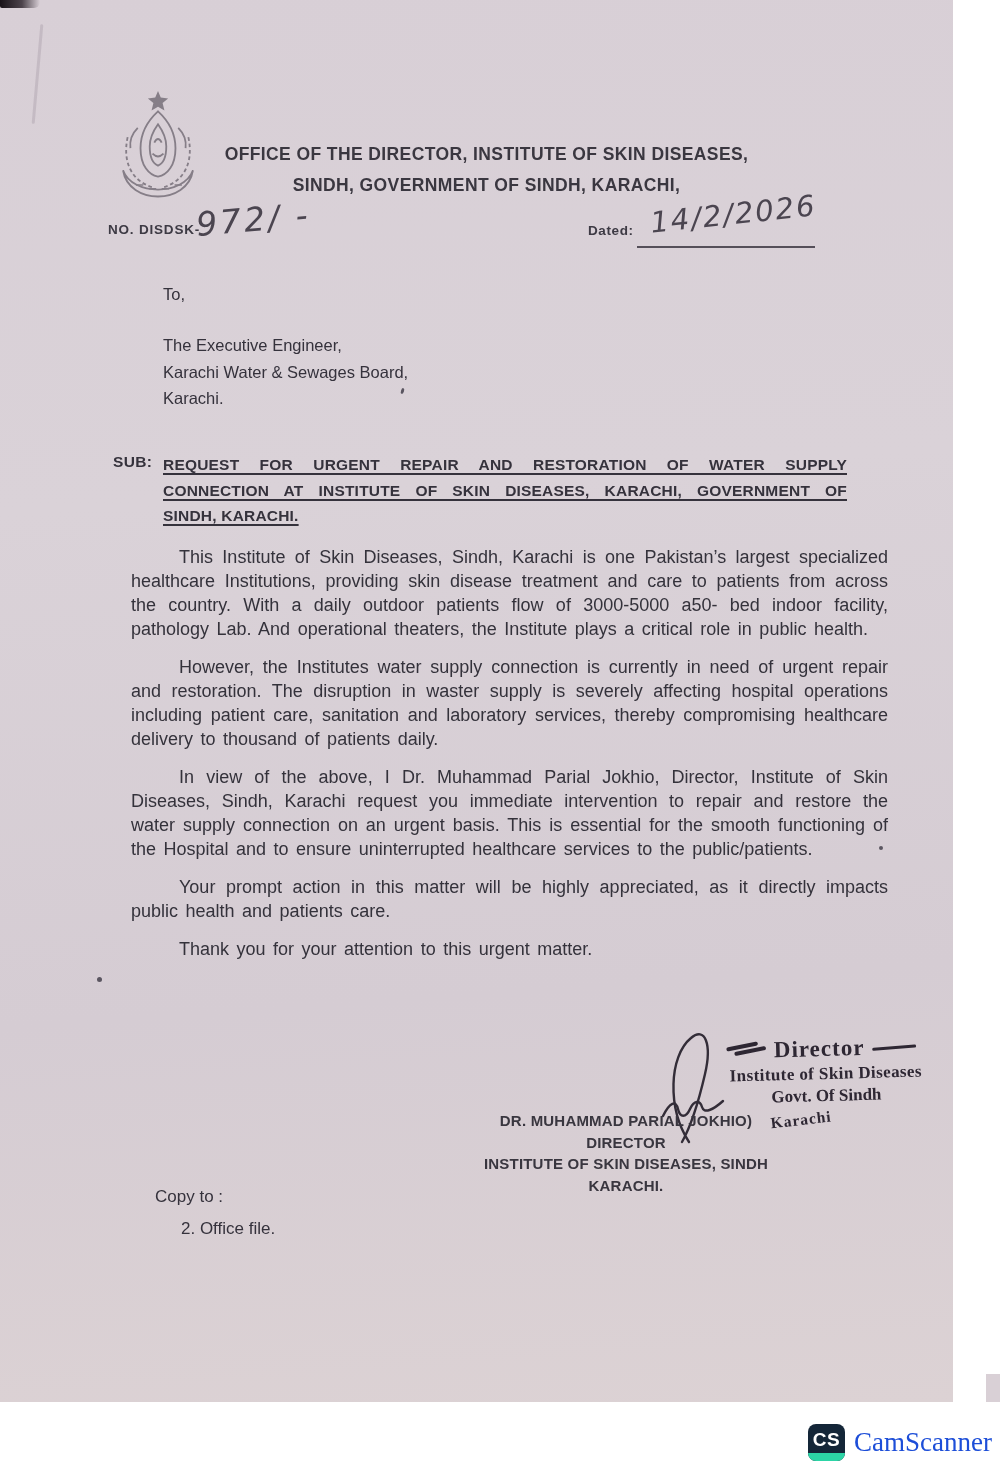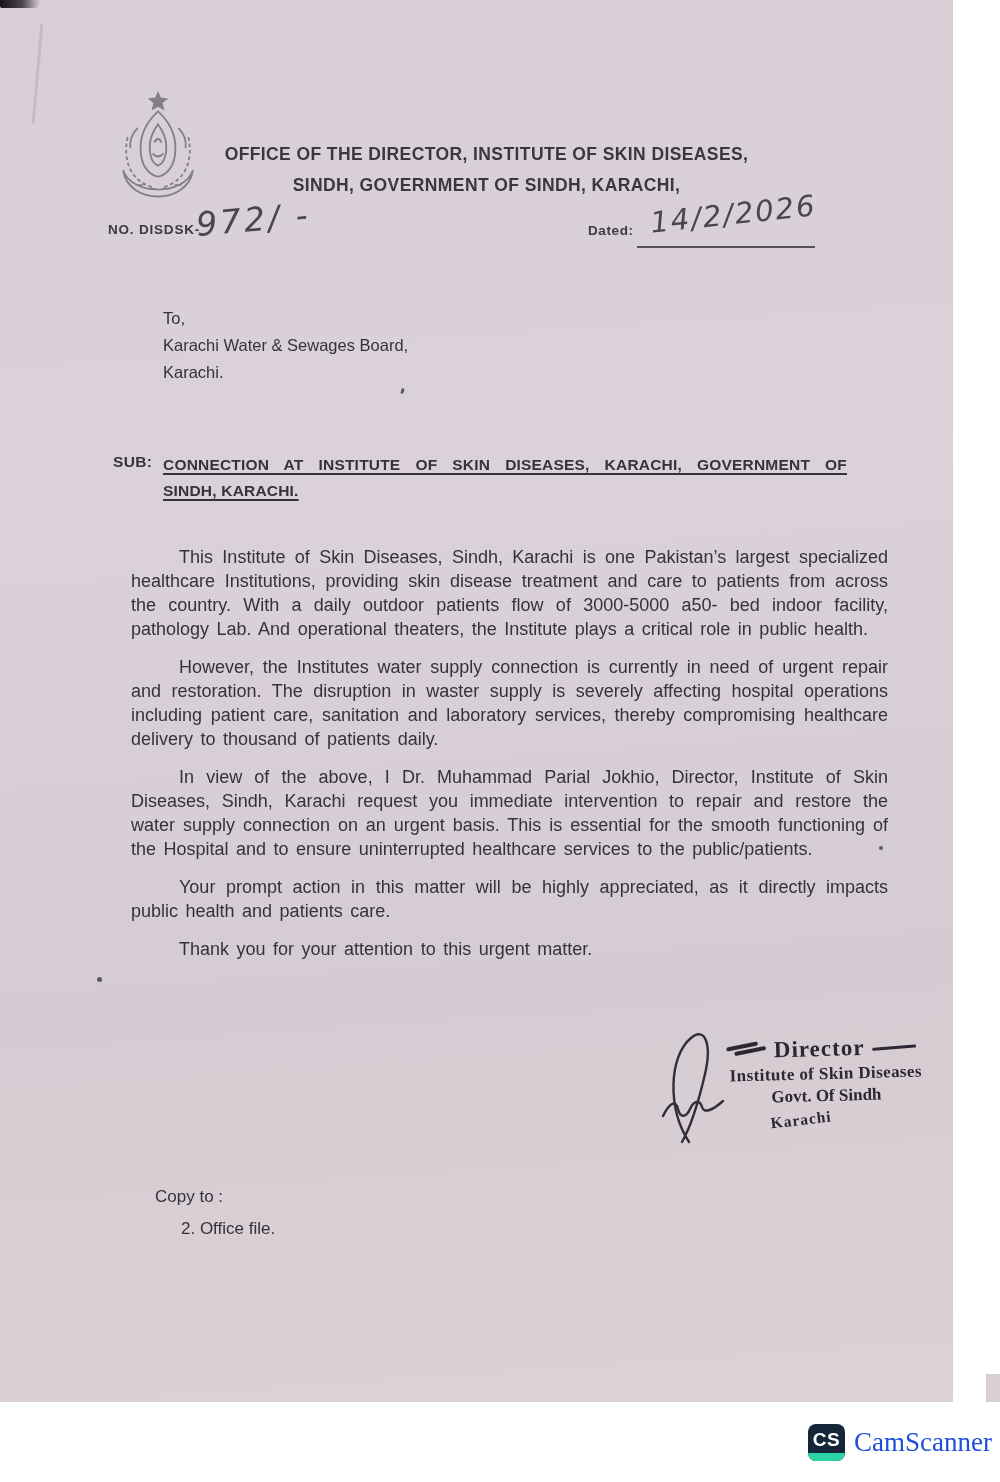--- a/index.html
+++ b/index.html
@@ -27,21 +27,21 @@
 
   
   .ref-label { position:absolute; left:108px; top:222px; font-size:13.5px; font-weight:600; letter-spacing:.8px; color:#3d3a44; }
   .hand { color:#4b4550; font-style:italic; font-family:"DejaVu Sans", sans-serif; }
   .ref-hand { position:absolute; left:196px; top:200px; font-size:33px; letter-spacing:3px; transform:rotate(-5deg); }
   .date-label { position:absolute; left:588px; top:223px; font-size:13.5px; font-weight:600; letter-spacing:.6px; color:#3d3a44; }
   .date-underline { position:absolute; left:637px; top:224px; width:178px; height:24px; border-bottom:2px solid #554f59; }
   .date-hand { position:absolute; left:650px; top:197px; font-size:29px; letter-spacing:2px; transform:rotate(-6deg); }
 
   
-  .salutation { position:absolute; left:163px; top:285px; font-size:16.5px;margin-top:24px; }
+  .salutation { position:absolute; left:163px; top:285px; font-size:16.5px; }
   .recipient { position:absolute; left:163px; top:332px; font-size:16.5px; line-height:26.5px; }
 
   
   .sub-label { position:absolute; left:113px; top:453px; font-size:15.5px; font-weight:bold; letter-spacing:.3px; }
   .sub-lines { position:absolute; left:163px; top:452px; width:684px; font-size:15.5px; font-weight:bold; line-height:25.5px; letter-spacing:.2px; }
   .sub-lines div { text-decoration:underline; text-decoration-thickness:1.5px; text-underline-offset:3px; }
   .sub-just { text-align:justify; text-align-last:justify; }
 
   
   .body-text { position:absolute; left:100px; top:545px; width:757px; font-size:18px; line-height:24px;
@@ -112,26 +112,28 @@
     </div>
 
     <div class="ref-label">NO. DISDSK-</div>
     <div class="ref-hand hand">972/ -</div>
     <div class="date-label">Dated:</div>
     <div class="date-underline"></div>
     <div class="date-hand hand">14/2/2026</div>
 
     <div class="salutation">To,</div>
     <div class="recipient">
+      <div>The Executive Engineer,</div>
       <div>Karachi Water &amp; Sewages Board,</div>
       <div>Karachi.</div>
     </div>
 
     <div class="sub-label">SUB:</div>
     <div class="sub-lines">
+      <div class="sub-just">REQUEST FOR URGENT REPAIR AND RESTORATION OF WATER SUPPLY</div>
       <div class="sub-just">CONNECTION AT INSTITUTE OF SKIN DISEASES, KARACHI, GOVERNMENT OF</div>
       <div>SINDH, KARACHI.</div>
     </div>
 
     <div class="body-text">
       <p>This Institute of Skin Diseases, Sindh, Karachi is one Pakistan’s largest specialized healthcare Institutions, providing skin disease treatment and care to patients from across the country. With a daily outdoor patients flow of 3000-5000 a50- bed indoor facility, pathology Lab. And operational theaters, the Institute plays a critical role in public health.</p>
       <p>However, the Institutes water supply connection is currently in need of urgent repair and restoration. The disruption in waster supply is severely affecting hospital operations including patient care, sanitation and laboratory services, thereby compromising healthcare delivery to thousand of patients daily.</p>
       <p>In view of the above, I Dr. Muhammad Parial Jokhio, Director, Institute of Skin Diseases, Sindh, Karachi request you immediate intervention to repair and restore the water supply connection on an urgent basis. This is essential for the smooth functioning of the Hospital and to ensure uninterrupted healthcare services to the public/patients.</p>
       <p>Your prompt action in this matter will be highly appreciated, as it directly impacts public health and patients care.</p>
       <p>Thank you for your attention to this urgent matter.</p>
@@ -152,20 +154,26 @@
       <div class="stamp-l4">Karachi</div>
     </div>
 
     <svg class="signature-svg" viewBox="0 0 104 122">
       <g fill="none" stroke="#332d38" stroke-width="2.4" stroke-linecap="round">
         <path d="M44,114 C22,80 24,28 46,10 C60,-2 67,16 60,46 C54,72 46,98 37,114"></path>
         <path d="M18,88 C25,74 31,72 33,81 C35,90 41,90 45,81 C49,72 55,72 57,79 C59,86 68,82 78,73"></path>
       </g>
     </svg>
 
+    <div class="typed-sign">
+      <div>DR. MUHAMMAD PARIAL JOKHIO)</div>
+      <div>DIRECTOR</div>
+      <div>INSTITUTE OF SKIN DISEASES, SINDH</div>
+      <div>KARACHI.</div>
+    </div>
 
     <div class="copy-label">Copy to :</div>
     <ul class="copy-list">
       <li>2.  Office file.</li>
     </ul>
 
   </div>
 
   <div class="paper-sliver"></div>
 

